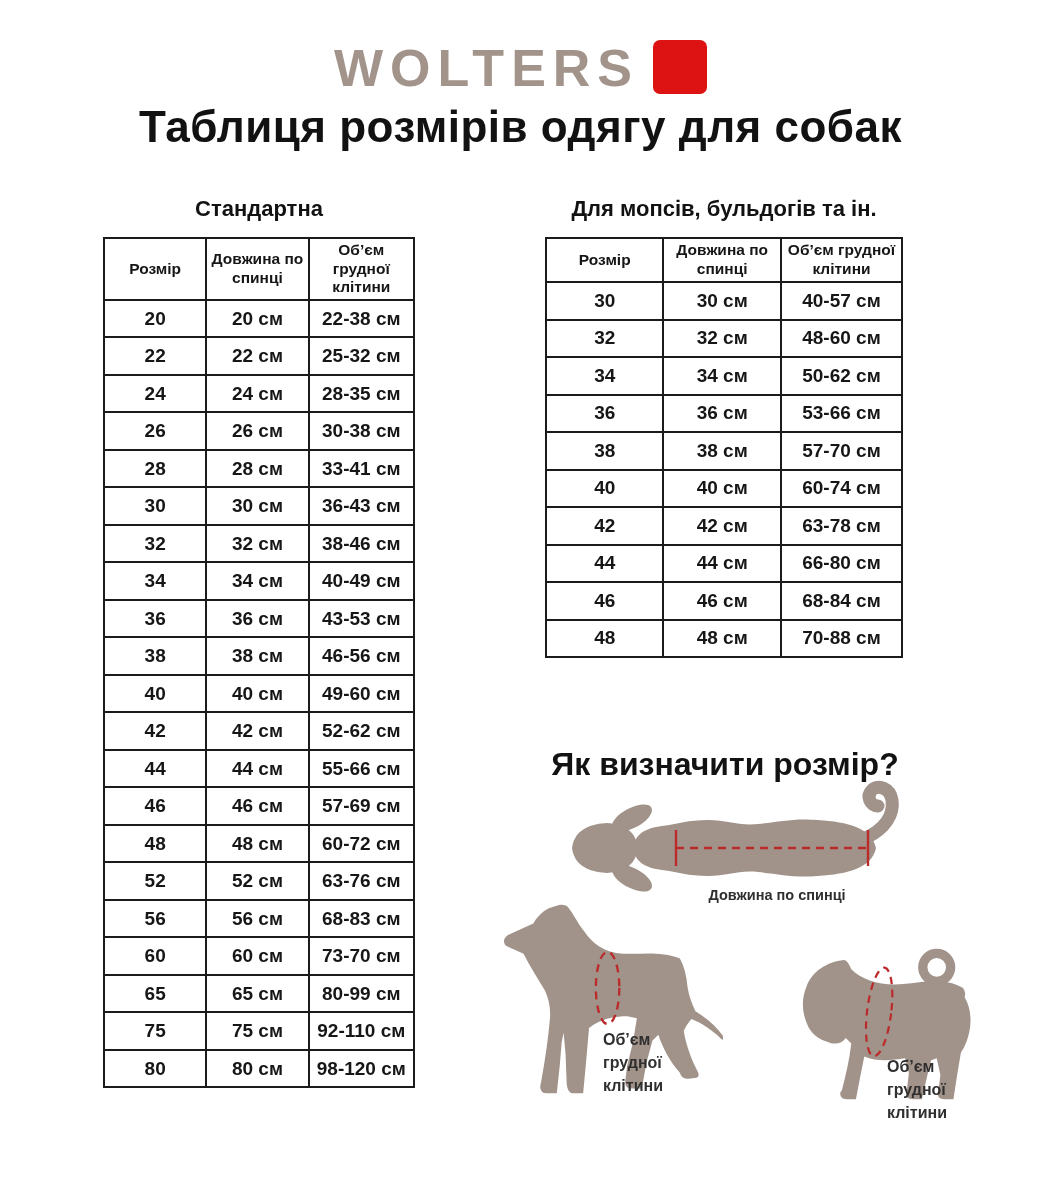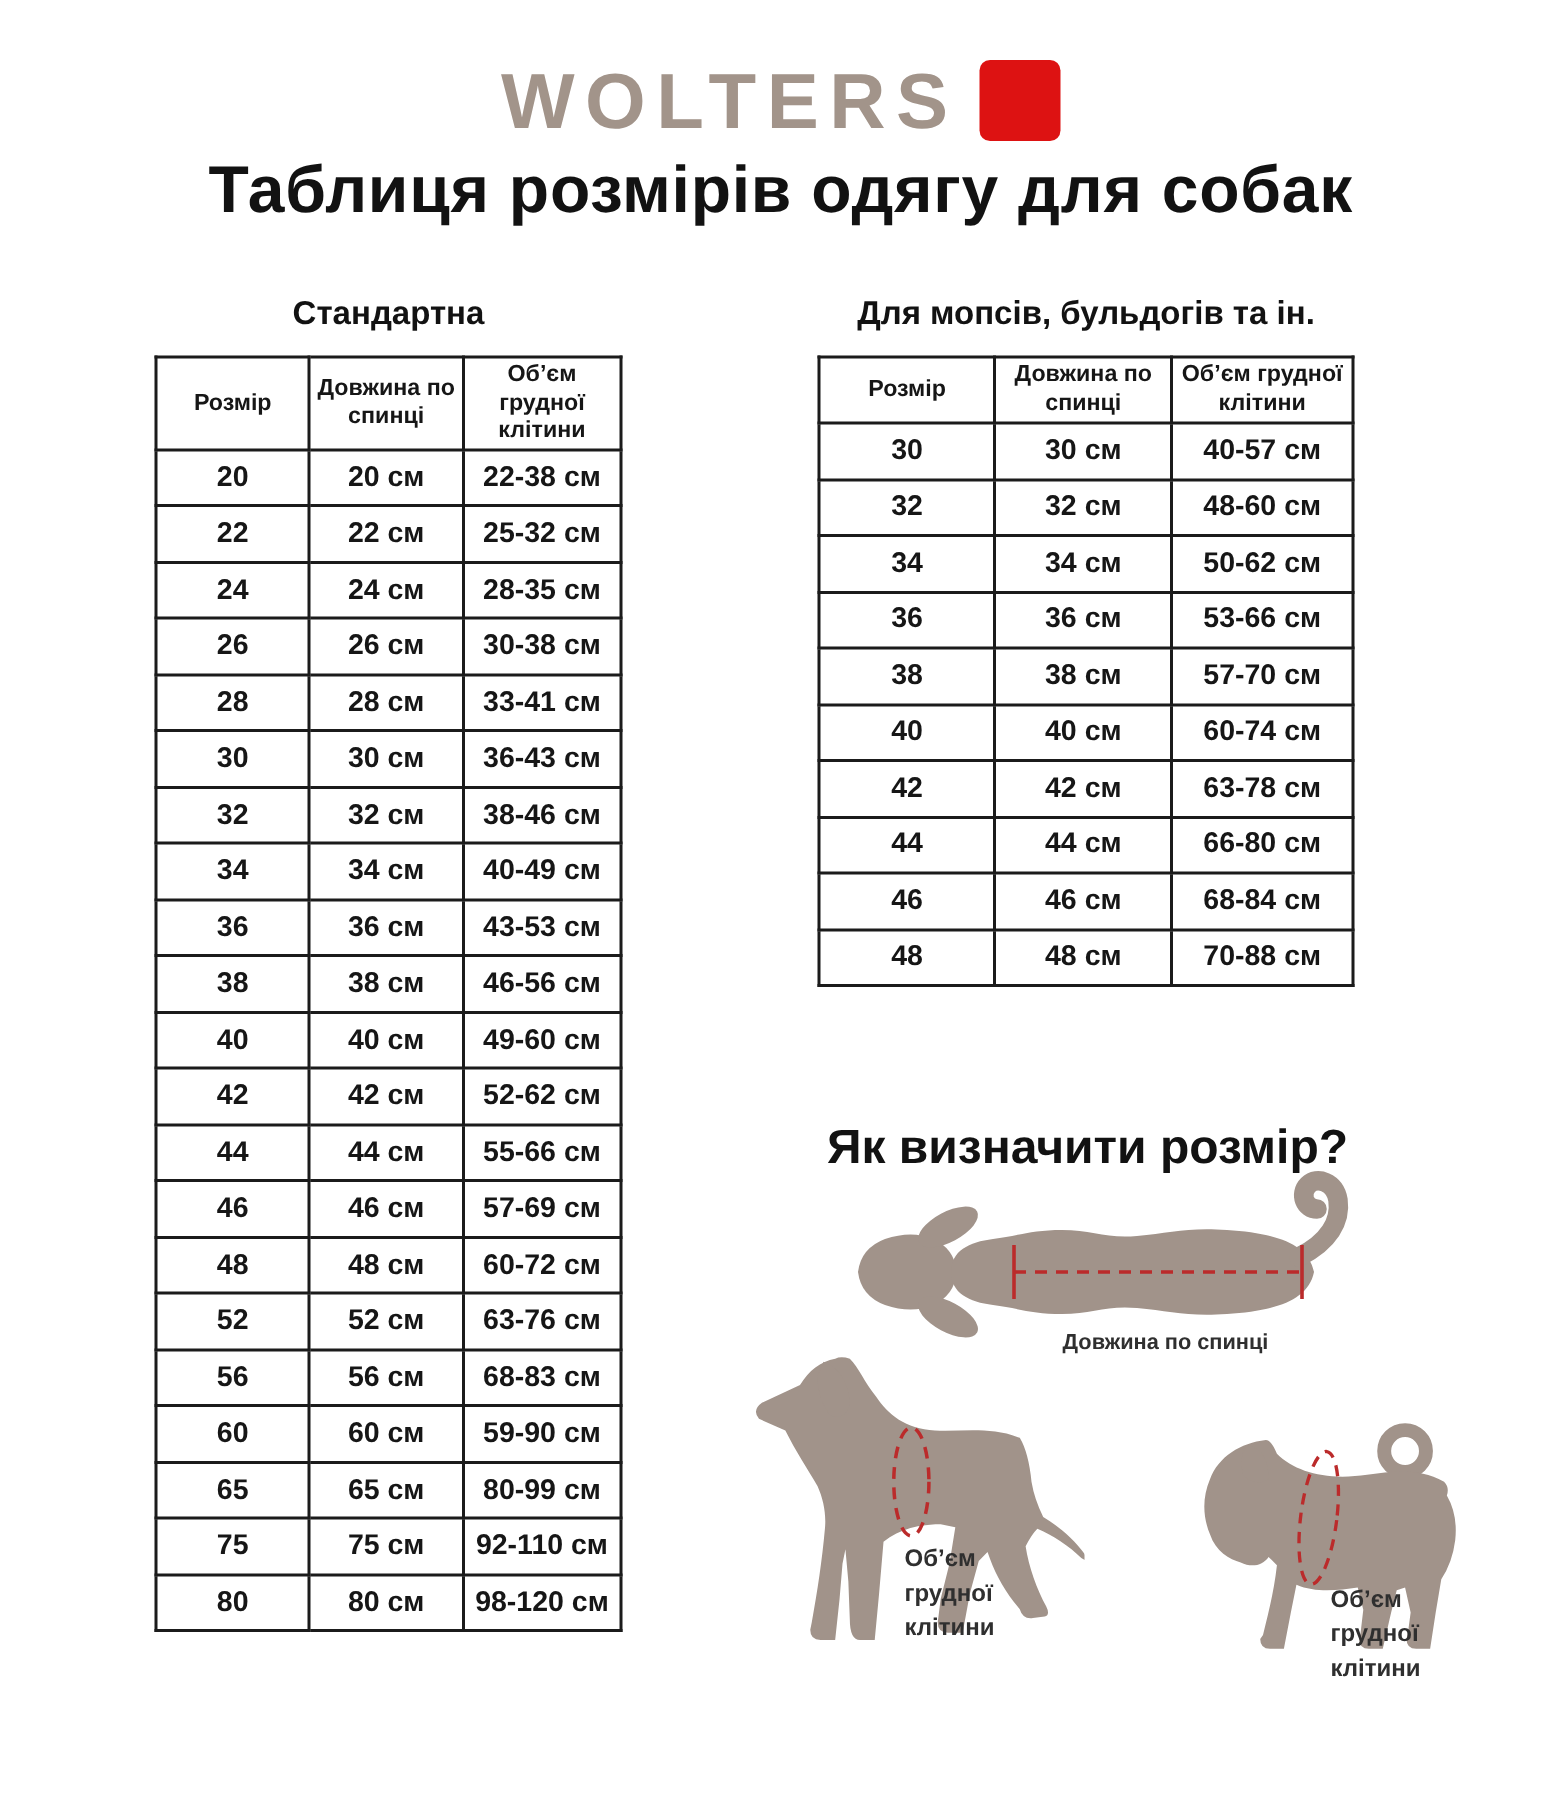--- a/index.html
+++ b/index.html
@@ -163,21 +163,21 @@
             <td>63-76 см</td>
           </tr>
           <tr>
             <td>56</td>
             <td>56 см</td>
             <td>68-83 см</td>
           </tr>
           <tr>
             <td>60</td>
             <td>60 см</td>
-            <td>59-90 см</td>
+            <td>73-70 см</td>
           </tr>
           <tr>
             <td>65</td>
             <td>65 см</td>
             <td>80-99 см</td>
           </tr>
           <tr>
             <td>75</td>
             <td>75 см</td>
             <td>92-110 см</td>

